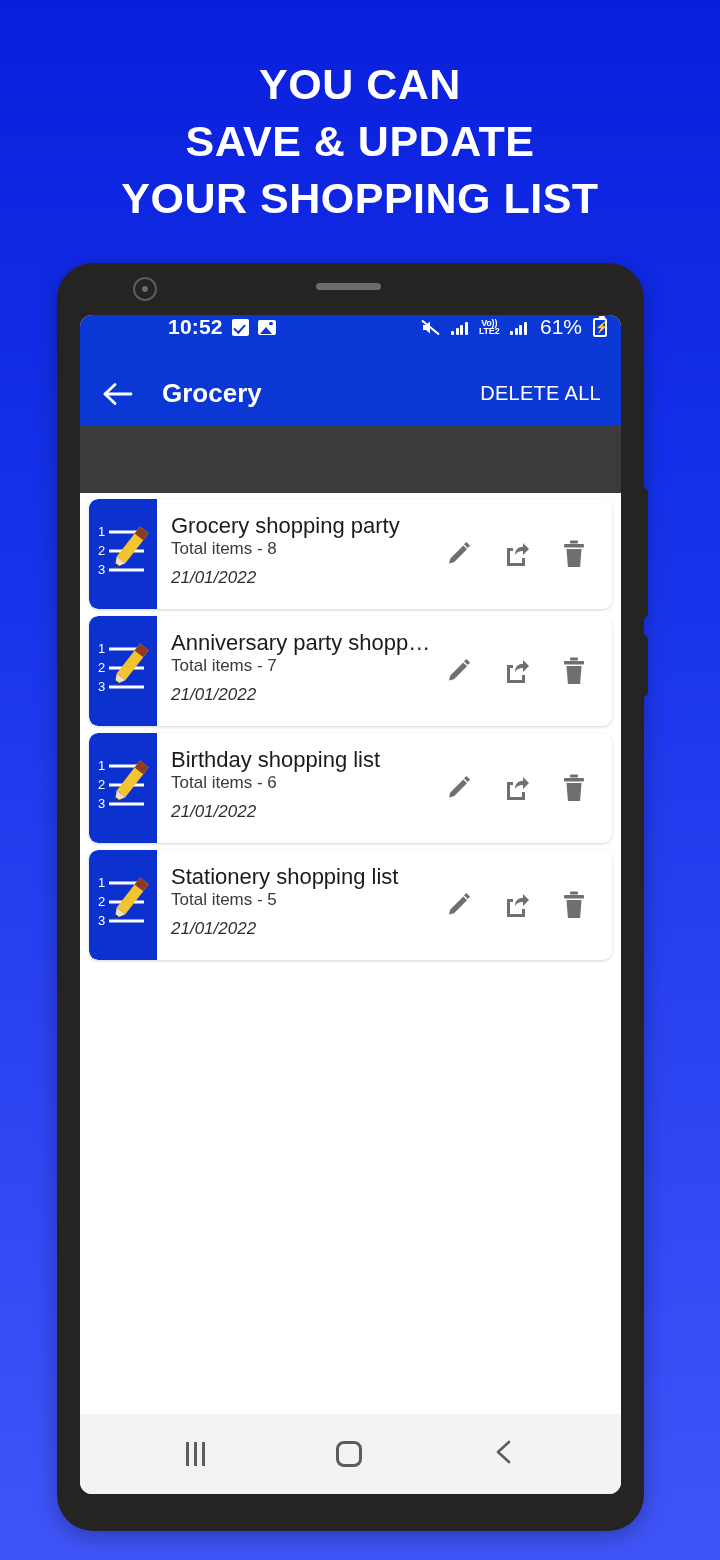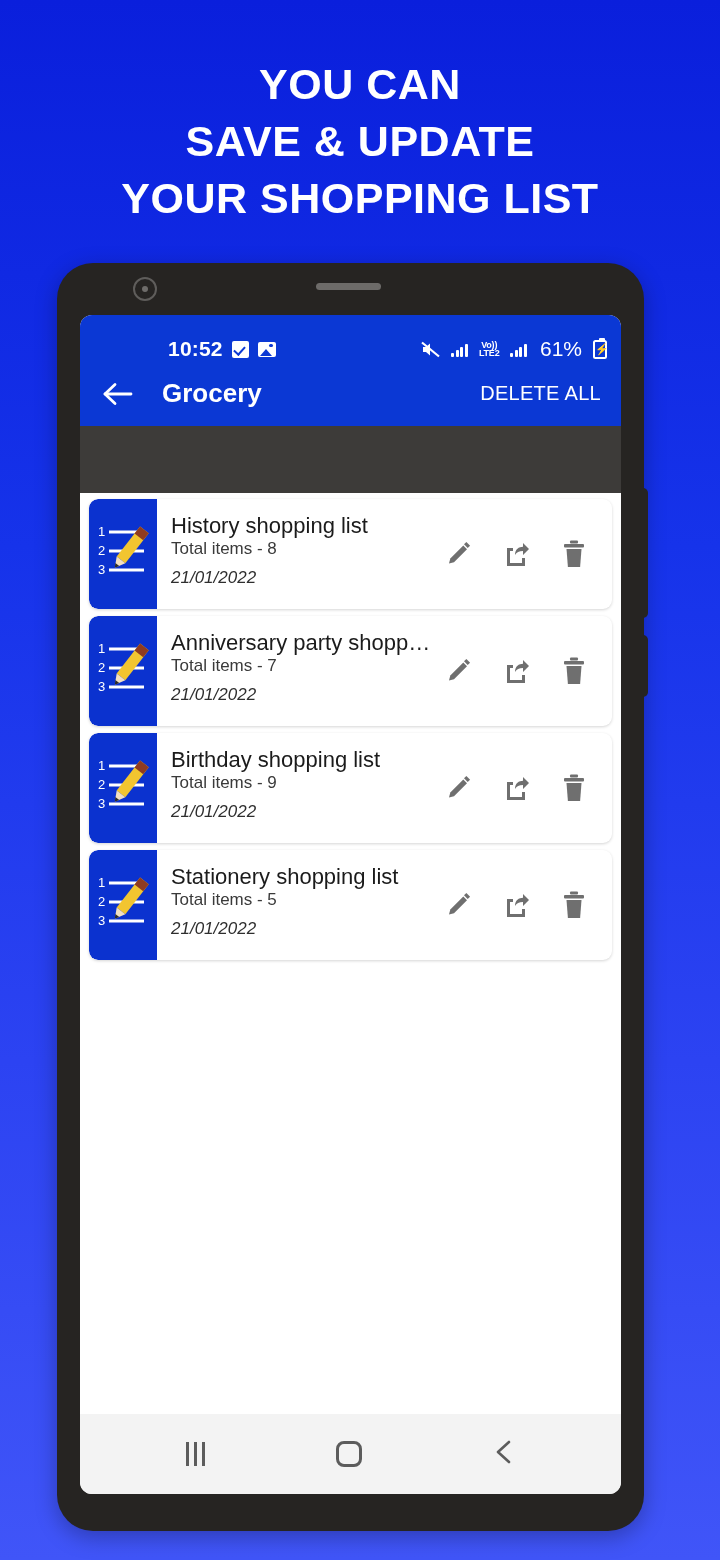--- a/index.html
+++ b/index.html
@@ -95,21 +95,21 @@
     border-radius: 12px;
     overflow: hidden;
   }
 
   
   .status-bar {
     position: relative;
     height: 46px;
     background: #0b38d4;
     display: flex;
-    align-items: flex-end;
+    align-items: flex-start;
     justify-content: space-between;
     padding: 0 14px;
     box-sizing: border-box;
     color: #ffffff;
   }
   .sb-left { display: flex; align-items: center; gap: 9px; padding-left: 74px; }
   .sb-time { font-size: 21px; font-weight: bold; letter-spacing: 0.2px; }
   .ic-check {
     width: 17px; height: 17px;
     background: #ffffff;
@@ -387,21 +387,21 @@
             <line x1="13" y1="48" x2="48" y2="48" stroke="#ffffff" stroke-width="3"></line>
             <g transform="rotate(38 32 28)">
               <rect x="27" y="2" width="11" height="38" fill="#f2c530"></rect>
               <rect x="27" y="2" width="11" height="9" fill="#8f3b20"></rect>
               <polygon points="27,40 38,40 32.5,50" fill="#f3e0c0"></polygon>
               <polygon points="30,46 35,46 32.5,50" fill="#2b2b2b"></polygon>
             </g>
           </svg>
         </div>
         <div class="card-body">
-          <div class="card-title">History shopping list</div>
+          <div class="card-title">Grocery shopping party</div>
           <div class="card-sub">Total items - 8</div>
           <div class="card-date">21/01/2022</div>
         </div>
         <div class="card-actions">
           <span class="act-btn">
             <svg width="25" height="25" viewBox="0 0 25 25">
               <path d="M3 21.5l1.3-5 13-13 3.7 3.7-13 13z" fill="#6f6f6f"></path>
               <path d="M18 2.3l2.4-2.3 3.7 3.7-2.4 2.3z" fill="#6f6f6f"></path>
             </svg>
           </span>
@@ -478,21 +478,21 @@
             <g transform="rotate(38 32 28)">
               <rect x="27" y="2" width="11" height="38" fill="#f2c530"></rect>
               <rect x="27" y="2" width="11" height="9" fill="#8f3b20"></rect>
               <polygon points="27,40 38,40 32.5,50" fill="#f3e0c0"></polygon>
               <polygon points="30,46 35,46 32.5,50" fill="#2b2b2b"></polygon>
             </g>
           </svg>
         </div>
         <div class="card-body">
           <div class="card-title">Birthday shopping list</div>
-          <div class="card-sub">Total items - 9</div>
+          <div class="card-sub">Total items - 6</div>
           <div class="card-date">21/01/2022</div>
         </div>
         <div class="card-actions">
           <span class="act-btn">
             <svg width="25" height="25" viewBox="0 0 25 25">
               <path d="M3 21.5l1.3-5 13-13 3.7 3.7-13 13z" fill="#6f6f6f"></path>
               <path d="M18 2.3l2.4-2.3 3.7 3.7-2.4 2.3z" fill="#6f6f6f"></path>
             </svg>
           </span>
           <span class="act-btn">

